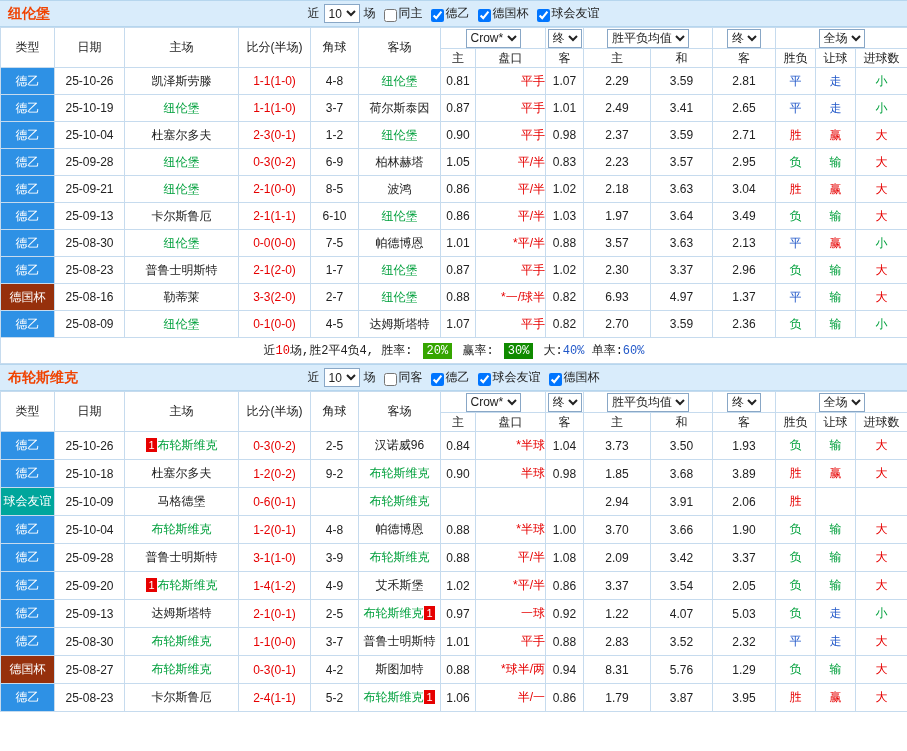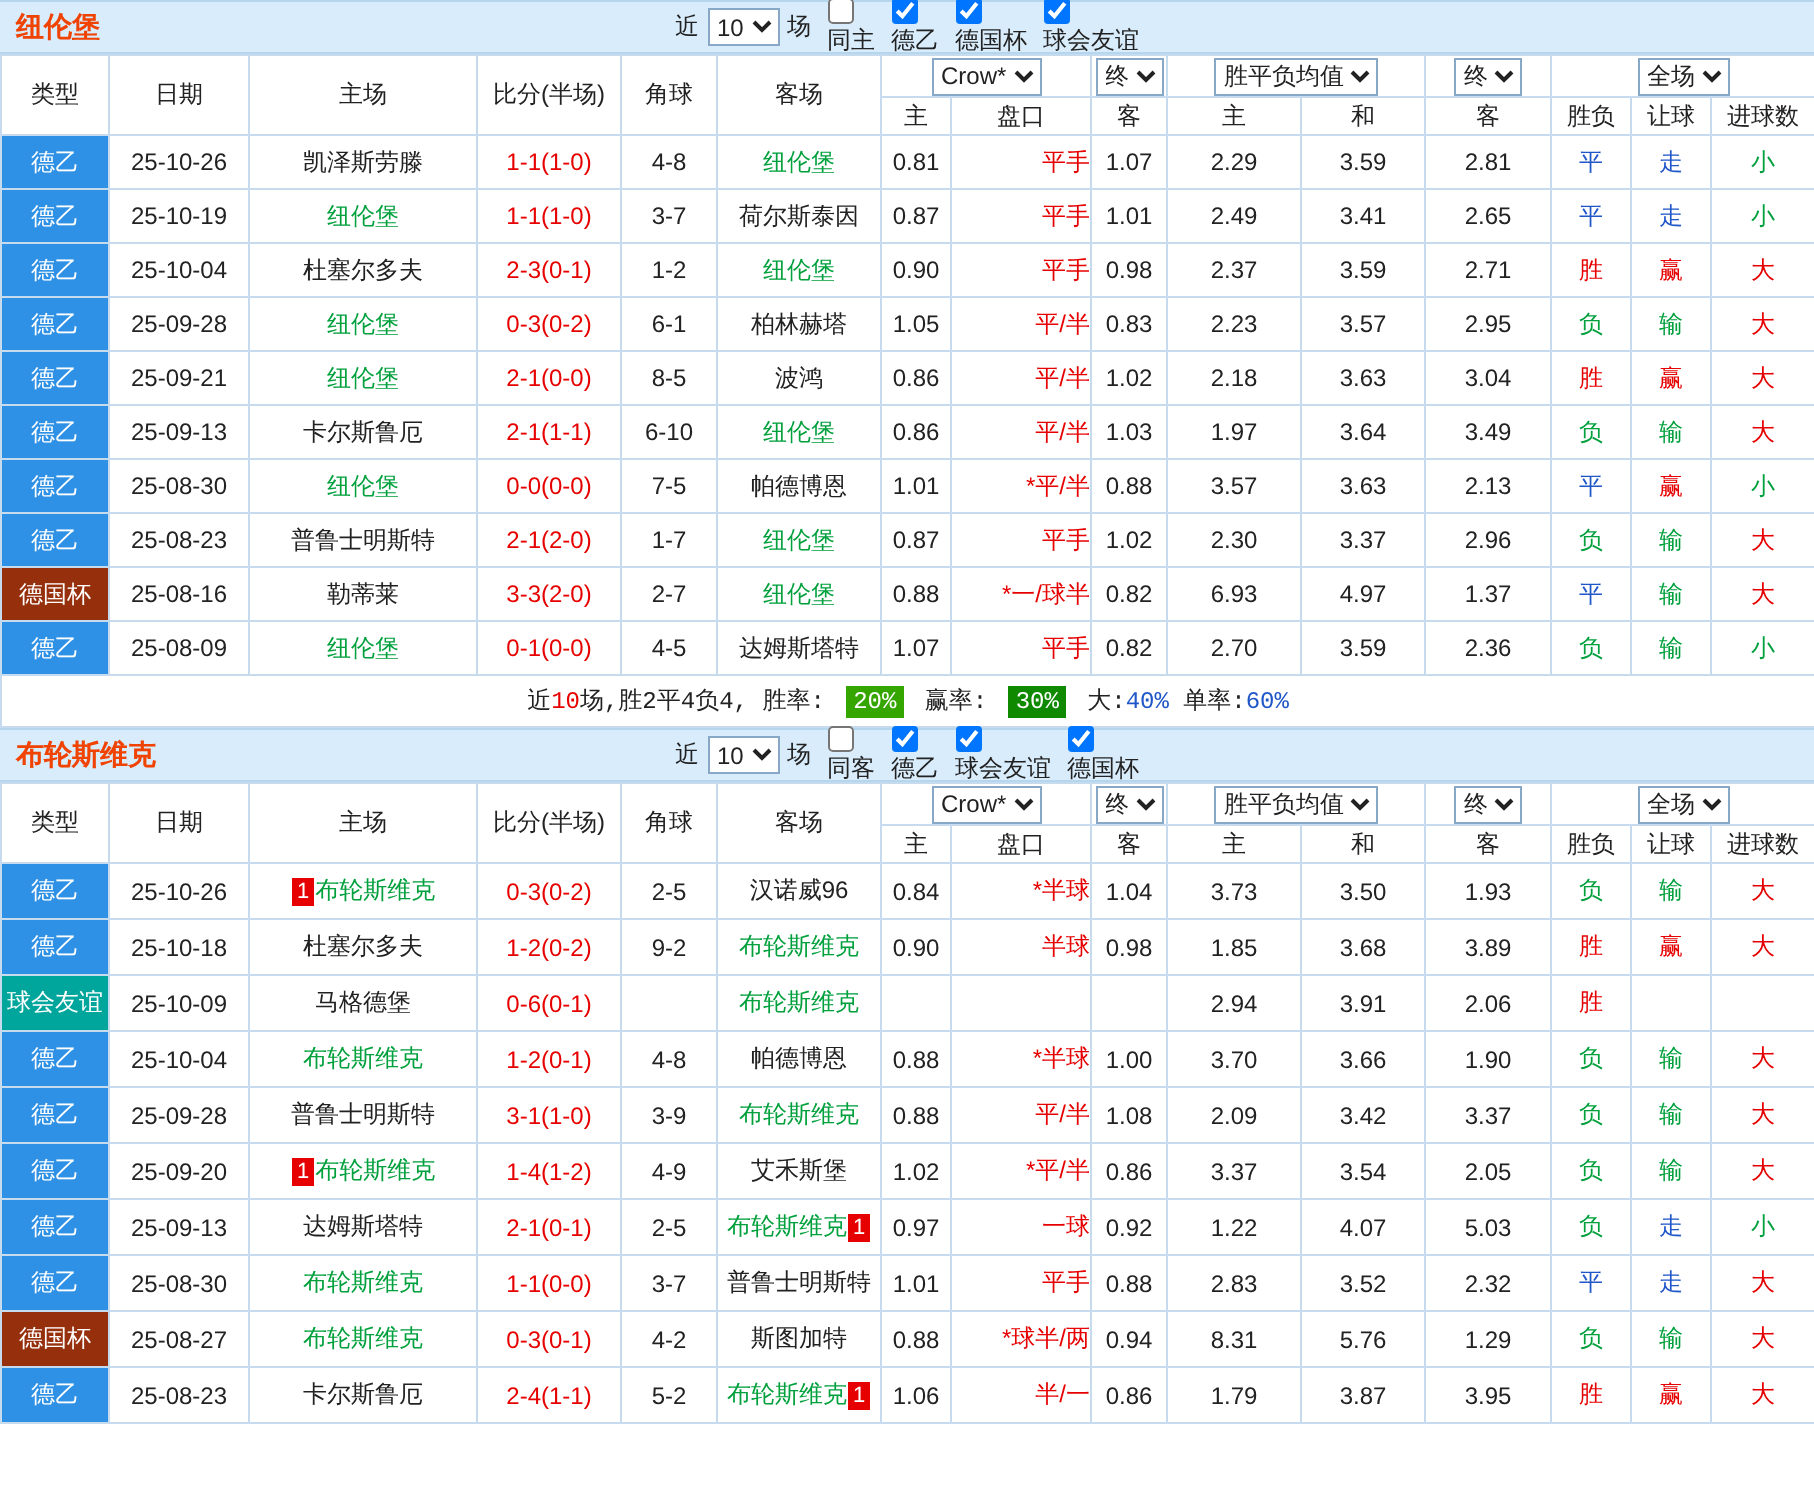--- a/index.html
+++ b/index.html
@@ -10,21 +10,21 @@
   .titlebar { height: 27px; background: linear-gradient(#46a2e8, #0f74c6); display: flex; align-items: center; justify-content: center; position: relative; color: #fff; }
   .tb-title { font-weight: bold; font-size: 14px; margin-right: 12px; }
   .tb-radio { display: inline-flex; align-items: center; font-size: 12px; margin: 0 4px; cursor: pointer; gap: 2px; }
   .tb-radio input { margin: 0 2px; }
   .tb-close { position: absolute; right: 5px; top: 4px; width: 20px; height: 19px; background: #58abe6; border-radius: 3px; text-align: center; line-height: 19px; font-size: 12px; font-weight: bold; cursor: pointer; }
 
   
   .filterbar { position: relative; height: 27px; background: #d9ecfb; border-top: 1px solid #b6d6ee; border-bottom: 1px solid #b6d6ee; display: flex; align-items: center; justify-content: center; font-size: 12px; color: #222; }
   .team-name { position: absolute; left: 8px; color: #f04200; font-weight: bold; font-size: 14px; }
   .filter-center { display: flex; align-items: center; }
-  .filter-center .cb { display: inline-flex; align-items: flex-start; margin-left: 8px; cursor: pointer; flex-direction: column; }
+  .filter-center .cb { display: inline-flex; align-items: flex-end; margin-left: 8px; cursor: pointer; }
   .filter-center .cb input { margin: 0 2px 0 0; }
   .count-sel { margin: 0 4px; }
 
   
   .grid { border-collapse: collapse; table-layout: fixed; width: 907px; text-align: center; font-size: 12px; color: #222; background: #fff; }
   .grid th, .grid td { border: 1px solid #c6dbee; overflow: hidden; white-space: nowrap; padding: 0; font-weight: normal; }
   .grid .hrow1 { height: 21px; }
   .grid .hrow2 { height: 19px; }
   .sec-0 tbody tr { height: 27px; }
   .sec-1 tbody tr { height: 28px; }
@@ -176,21 +176,21 @@
             <td>2.71</td>
             <td class="res-r">胜</td>
             <td class="res-r">赢</td>
             <td class="res-r">大</td>
           </tr>
           <tr class="mrow">
             <td class="lg lg-blue">德乙</td>
             <td>25-09-28</td>
             <td><span class="t-focus">纽伦堡</span></td>
             <td class="score">0-3(0-2)</td>
-            <td>6-1</td>
+            <td>6-9</td>
             <td><span class="t-norm">柏林赫塔</span></td>
             <td>1.05</td>
             <td class="hc">平/半</td>
             <td>0.83</td>
             <td>2.23</td>
             <td>3.57</td>
             <td>2.95</td>
             <td class="res-g">负</td>
             <td class="res-g">输</td>
             <td class="res-r">大</td>

